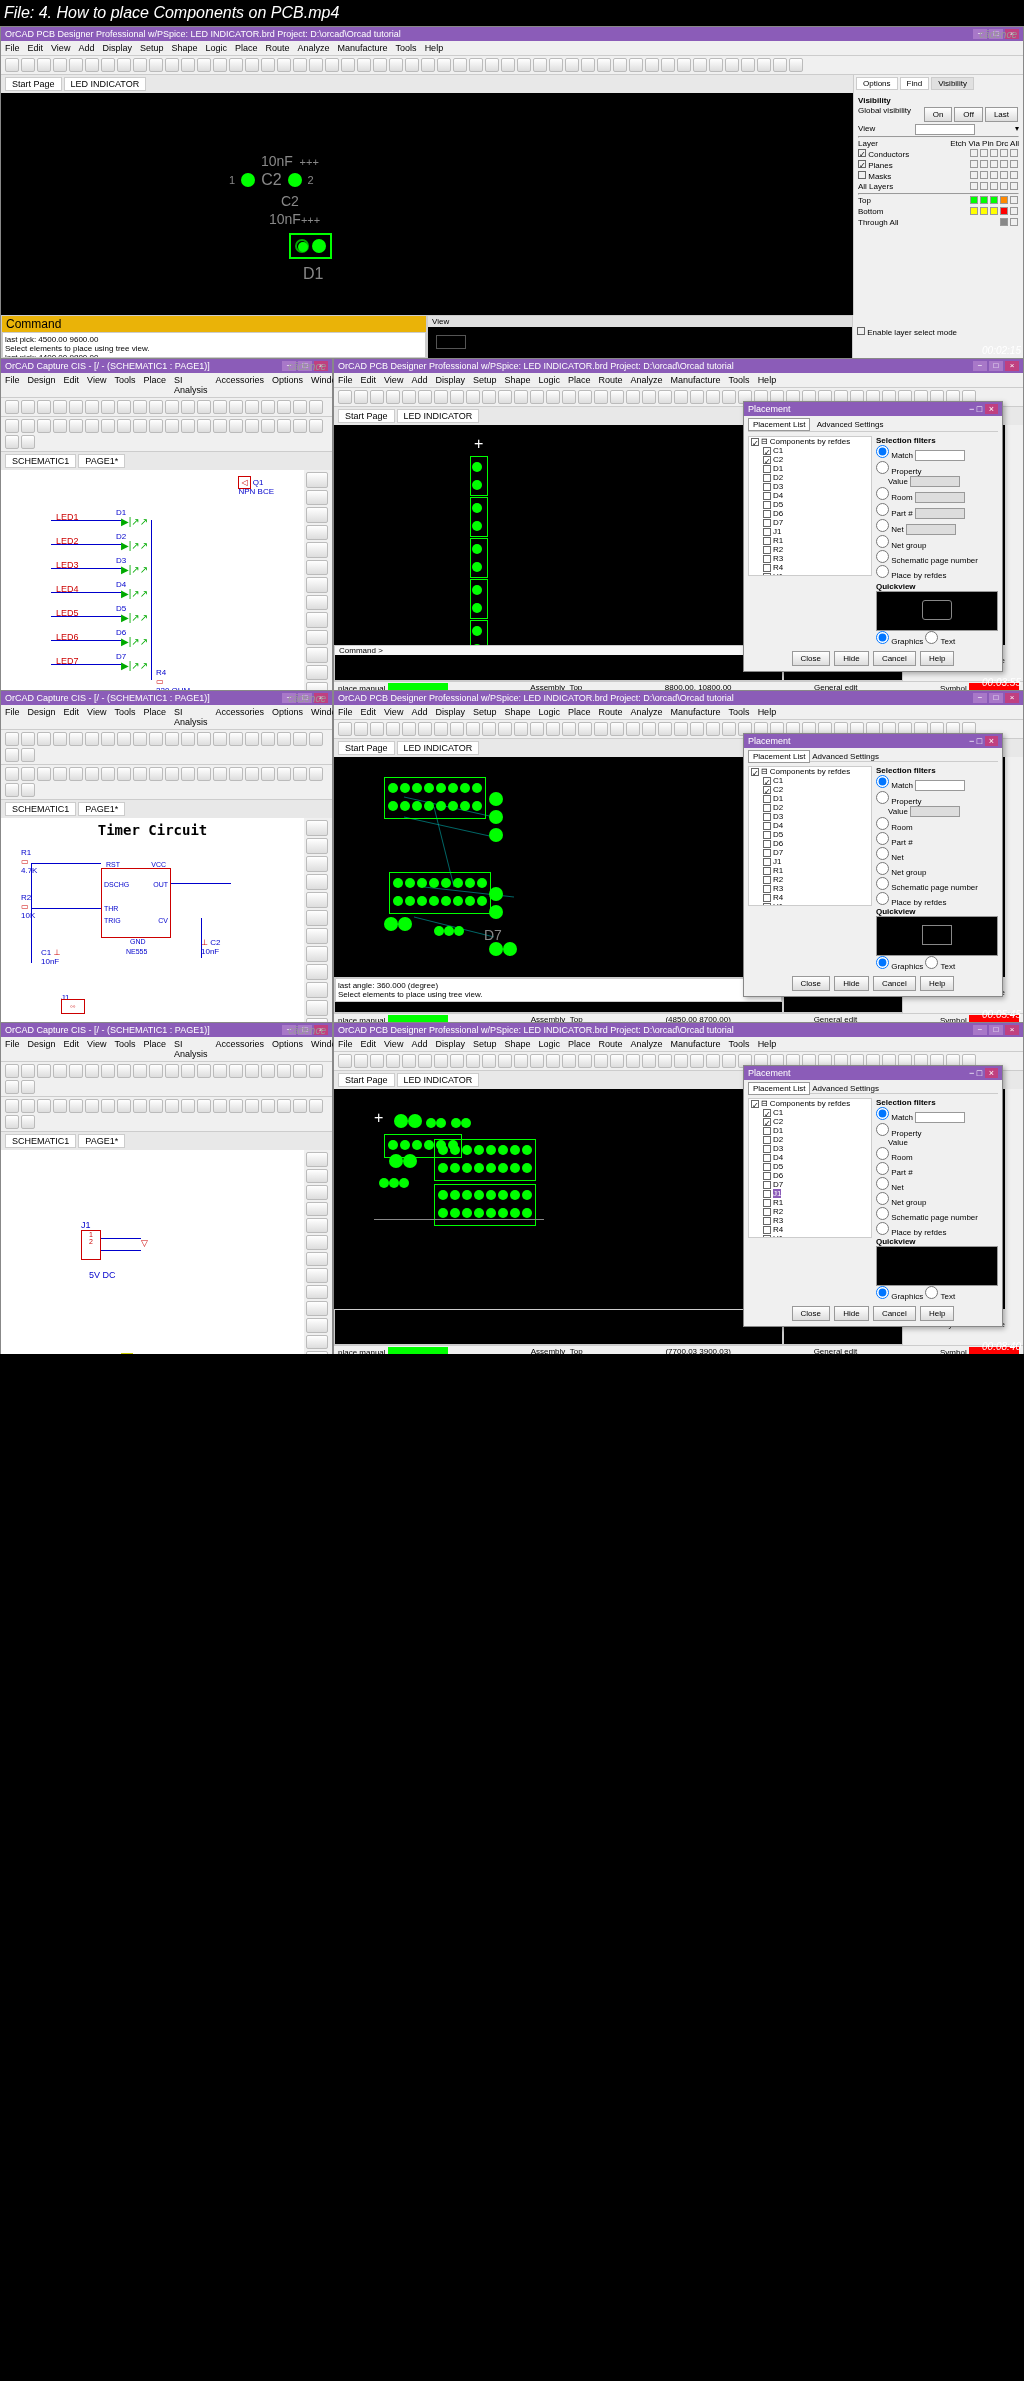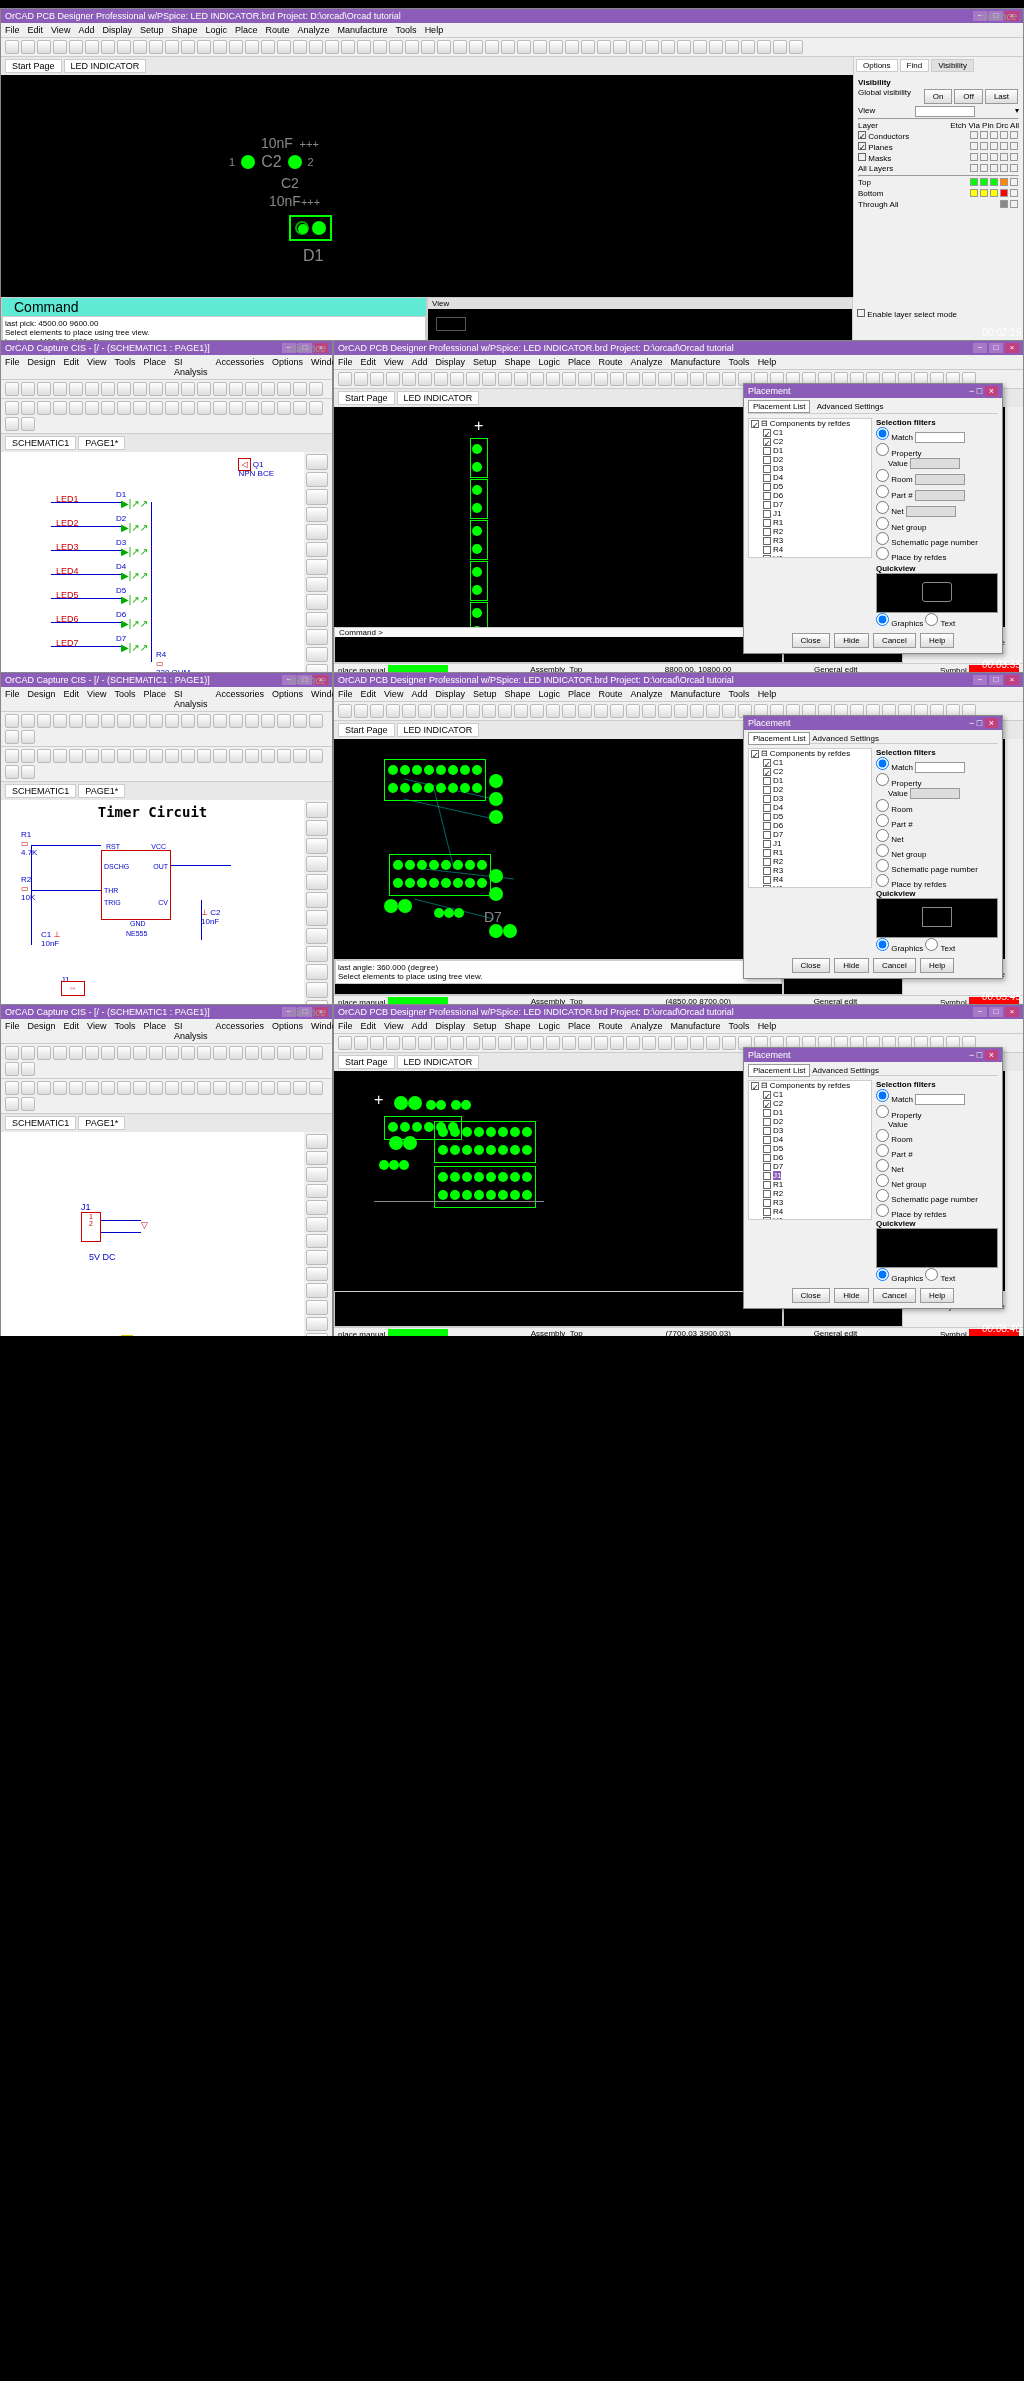--- a/index.html
+++ b/index.html
@@ -43,20 +43,21 @@
 .tree-item{padding:0 2px;display:flex;align-items:center;gap:2px}
 .cb{width:8px;height:8px;border:1px solid #666;display:inline-block}
 input[type=text]{font-size:8px;padding:0 2px;border:1px solid #999}
 .sidepanel{background:#f0f0f0;width:28px;display:flex;flex-direction:column;gap:2px;padding:2px}
 .sidebtn{width:22px;height:16px;background:linear-gradient(#fff,#ddd);border:1px solid #bbb;border-radius:2px}
 </style>
 </head>
 <body>
 
 <div class="meta">
+  <div>File: 4. How to place Components on PCB.mp4</div>
 </div>
 
 <div class="tile" style="height:332px">
   <div class="titlebar">
     <span>OrCAD PCB Designer Professional w/PSpice: LED INDICATOR.brd  Project: D:\orcad\Orcad tutorial</span>
     <div class="winbtns">
       <span class="winbtn">−</span>
       <span class="winbtn">□</span>
       <span class="winbtn" style="background:#c04080">×</span>
     </div>
@@ -210,21 +211,21 @@
           </div>
         <div class="visrow">
             <span>Through All</span>
             <span><span class="sq" style="background:#888"></span><span class="sq"></span></span>
           </div>
       </div>
     </div>
   </div>
   <div class="row" style="height:48px">
     <div style="flex:1;border:1px solid #ccc">
-      <div style="background:#5eead4;font-size:14px;padding:1px 12px">Command</div>
+      <div style="background:#eab308;font-size:12px;padding:1px 4px">Command</div>
       <div class="cmdpanel" style="height:26px;overflow:hidden">
         <div>last pick: 4500.00 9600.00</div>
         <div>Select elements to place using tree view.</div>
         <div>last pick: 4400.00 9800.00</div>
       </div>
       <div style="font-size:8px;padding:1px 4px;background:#f8f8f8"><span>Command &gt;</span><input type="text" style="width: 200px; border: none;"></div>
     </div>
     <div style="flex:1;border:1px solid #ccc">
       <div style="background:#e0e0e0;font-size:8px;padding:1px 4px">View</div>
       <div class="canvas" style="height:34px">
@@ -677,21 +678,21 @@
           <span style="position:absolute;top:12px;right:2px">OUT</span>
           <span style="position:absolute;top:36px;left:2px">THR</span>
           <span style="position:absolute;top:48px;left:2px">TRIG</span>
           <span style="position:absolute;top:48px;right:2px">CV</span>
           <span style="position:absolute;bottom:-8px;left:28px">GND</span>
           <span style="position:absolute;bottom:-18px;left:24px">NE555</span>
         </div>
         <div style="position:absolute;left:20px;top:30px;color:#00c"><span>R1</span><br><span style="color:#c00">▭</span><br><span>4.7K</span></div>
         <div style="position:absolute;left:20px;top:75px;color:#00c"><span>R2</span><br><span style="color:#c00">▭</span><br><span>10K</span></div>
         <div style="position:absolute;left:40px;top:130px;color:#00c"><span>C1</span> <span style="color:#c00">⊥</span><br><span>10nF</span></div>
-        <div style="position:absolute;left:200px;top:108px;color:#00c"><span style="color:#c00">⊥</span> <span>C2</span><br><span>10nF</span></div>
+        <div style="position:absolute;left:200px;top:120px;color:#00c"><span style="color:#c00">⊥</span> <span>C2</span><br><span>10nF</span></div>
         <div class="wire" style="left:30px;top:45px;width:70px"></div>
         <div class="wire" style="left:30px;top:90px;width:70px"></div>
         <div class="wirev" style="left:30px;top:45px;height:100px"></div>
         <div class="wire" style="left:170px;top:65px;width:60px"></div>
         <div class="wirev" style="left:200px;top:100px;height:40px"></div>
 
         <div style="position:absolute;left:60px;top:175px;color:#00c"><span>J1</span><br><span style="border:1px solid #c00;padding:2px 8px;color:#c00">◦◦</span></div>
         <div style="position:absolute;bottom:2px;left:50px;font-size:8px;background:#ffc;border:1px solid #cc0;padding:1px">R1 Part Ref:R1 Part Value:4.7K</div>
       </div>
       <div class="sidepanel">

